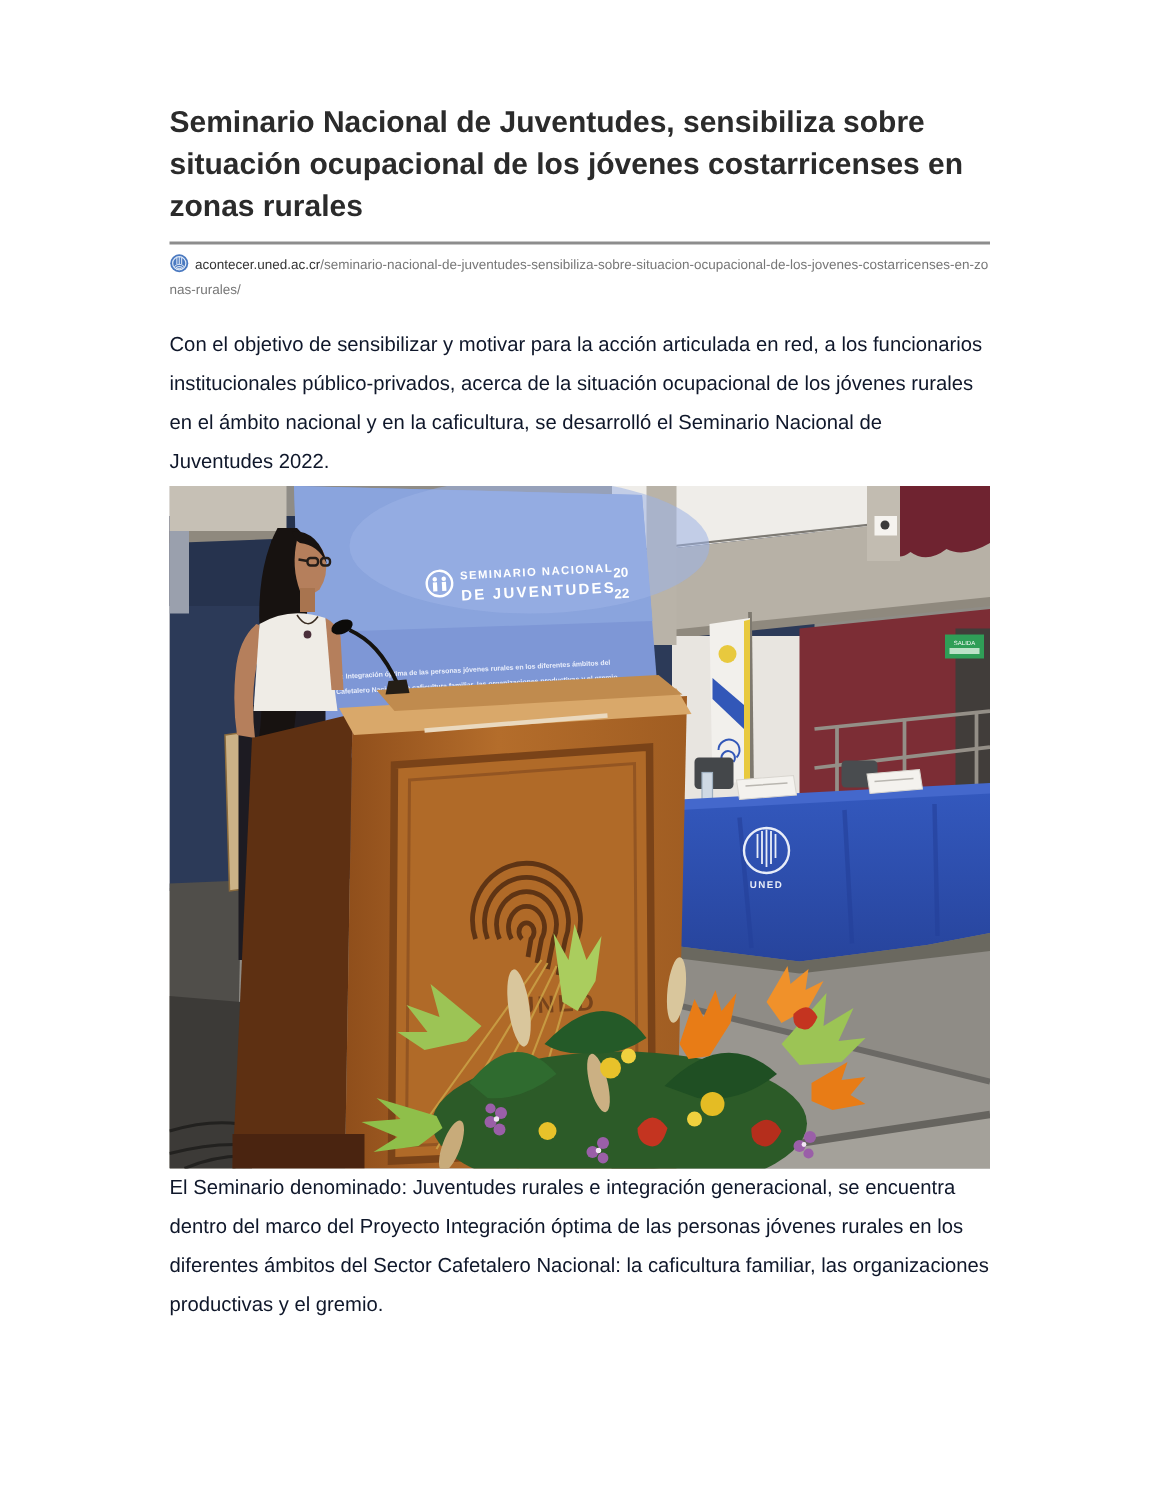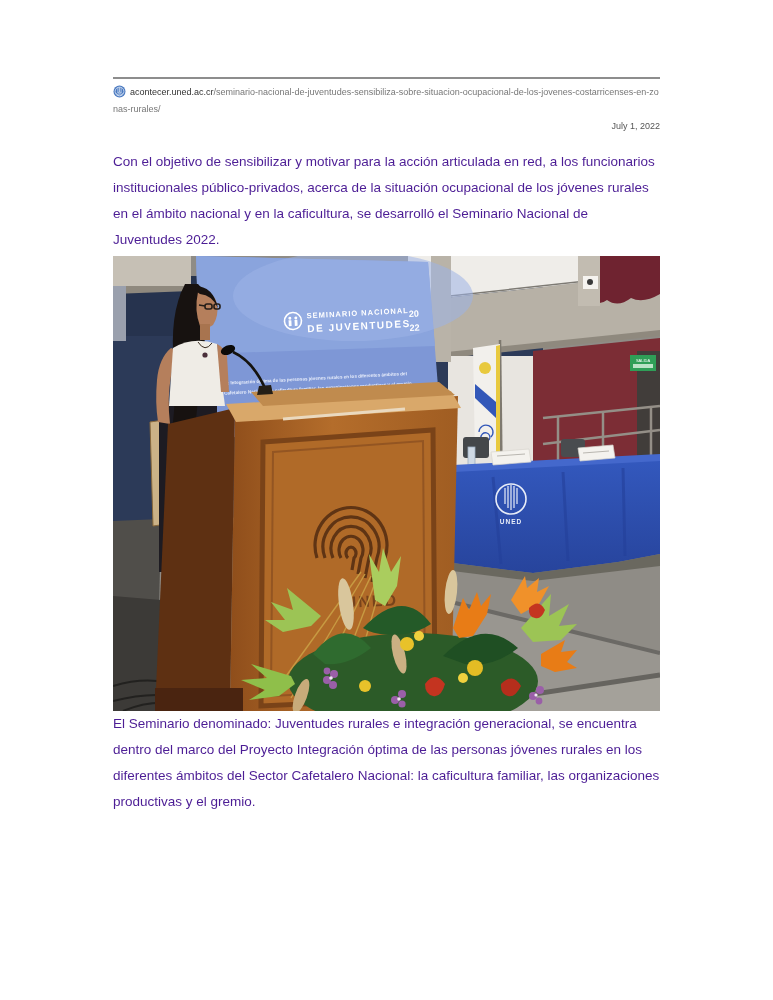--- a/index.html
+++ b/index.html
@@ -5,44 +5,44 @@
   html,body{margin:0;padding:0;background:#ffffff;}
   body{width:773px;height:1000px;font-family:"Liberation Sans",sans-serif;color:#333;overflow:hidden;}
   .page{width:547px;margin-left:113px;padding-top:68px;}
   .article-title{font-size:20px;line-height:28px;font-weight:bold;color:#2b2b2b;margin:0;}
   .rule{border:none;border-top:2px solid #8d8d8d;margin:9px 0 0 0;}
   .source-row{margin-top:6px;font-size:9px;line-height:14px;color:#777;word-break:break-all;}
   .favicon{display:inline-block;vertical-align:-3px;margin-right:4px;}
   .source-domain{font-weight:normal;color:#333;}
   .source-path{color:#777;}
   .date-row{text-align:right;font-size:9px;color:#555;margin-top:5px;line-height:11px;}
-  .body-para{font-size:13.5px;line-height:26px;color:#4c1d95;margin:0;}
+  .body-para{font-size:13.5px;line-height:26px;color:#0f172a;margin:0;}
   .para-1{margin-top:17px;}
   .para-2{}
   .photo-wrap{margin-top:3px;width:547px;height:455px;}
   svg text{font-family:"Liberation Sans",sans-serif;}
 </style>
 </head>
 <body>
 
 <div class="page">
 
+  <h1 class="article-title">Seminario Nacional de Juventudes, sensibiliza sobre situación ocupacional de los jóvenes costarricenses en zonas rurales</h1>
 
   <hr class="rule">
 
   <div class="source-row">
     <span class="favicon"><svg width="13" height="13" viewBox="0 0 13 13">
           <circle cx="6.5" cy="6.5" r="6" fill="#4a79c0"></circle>
           <circle cx="6.5" cy="6.5" r="4.4" fill="none" stroke="#dfe9f6" stroke-width="0.8"></circle>
           <path d="M3.2 8.8 A4.2 4.2 0 0 1 9.8 8.8 M3.9 10 A3.2 3.2 0 0 1 9.1 10 M4.7 11 A2 2 0 0 1 8.3 11" stroke="#dfe9f6" stroke-width="0.7" fill="none"></path>
           <path d="M6.5 2.2 V7.2 M4.9 2.6 V7 M8.1 2.6 V7" stroke="#dfe9f6" stroke-width="0.7"></path>
         </svg></span><span class="source-domain">acontecer.uned.ac.cr</span><span class="source-path">/seminario-nacional-de-juventudes-sensibiliza-sobre-situacion-ocupacional-de-los-jovenes-costarricenses-en-zonas-rurales/</span>
   </div>
 
-  <div class="date-row">July 1, 2022</div>
 
   <p class="body-para para-1">Con el objetivo de sensibilizar y motivar para la acción articulada en red, a los funcionarios institucionales público-privados, acerca de la situación ocupacional de los jóvenes rurales en el ámbito nacional y en la caficultura, se desarrolló el Seminario Nacional de Juventudes 2022.</p>
 
   <div class="photo-wrap">
   <svg width="547" height="455" viewBox="0 0 547 455">
     <defs>
       <linearGradient id="scr" x1="0" y1="0" x2="1" y2="1">
         <stop offset="0" stop-color="#93acе2"></stop>
         <stop offset="0" stop-color="#93ace2"></stop>
         <stop offset="0.55" stop-color="#7e97d6"></stop>

